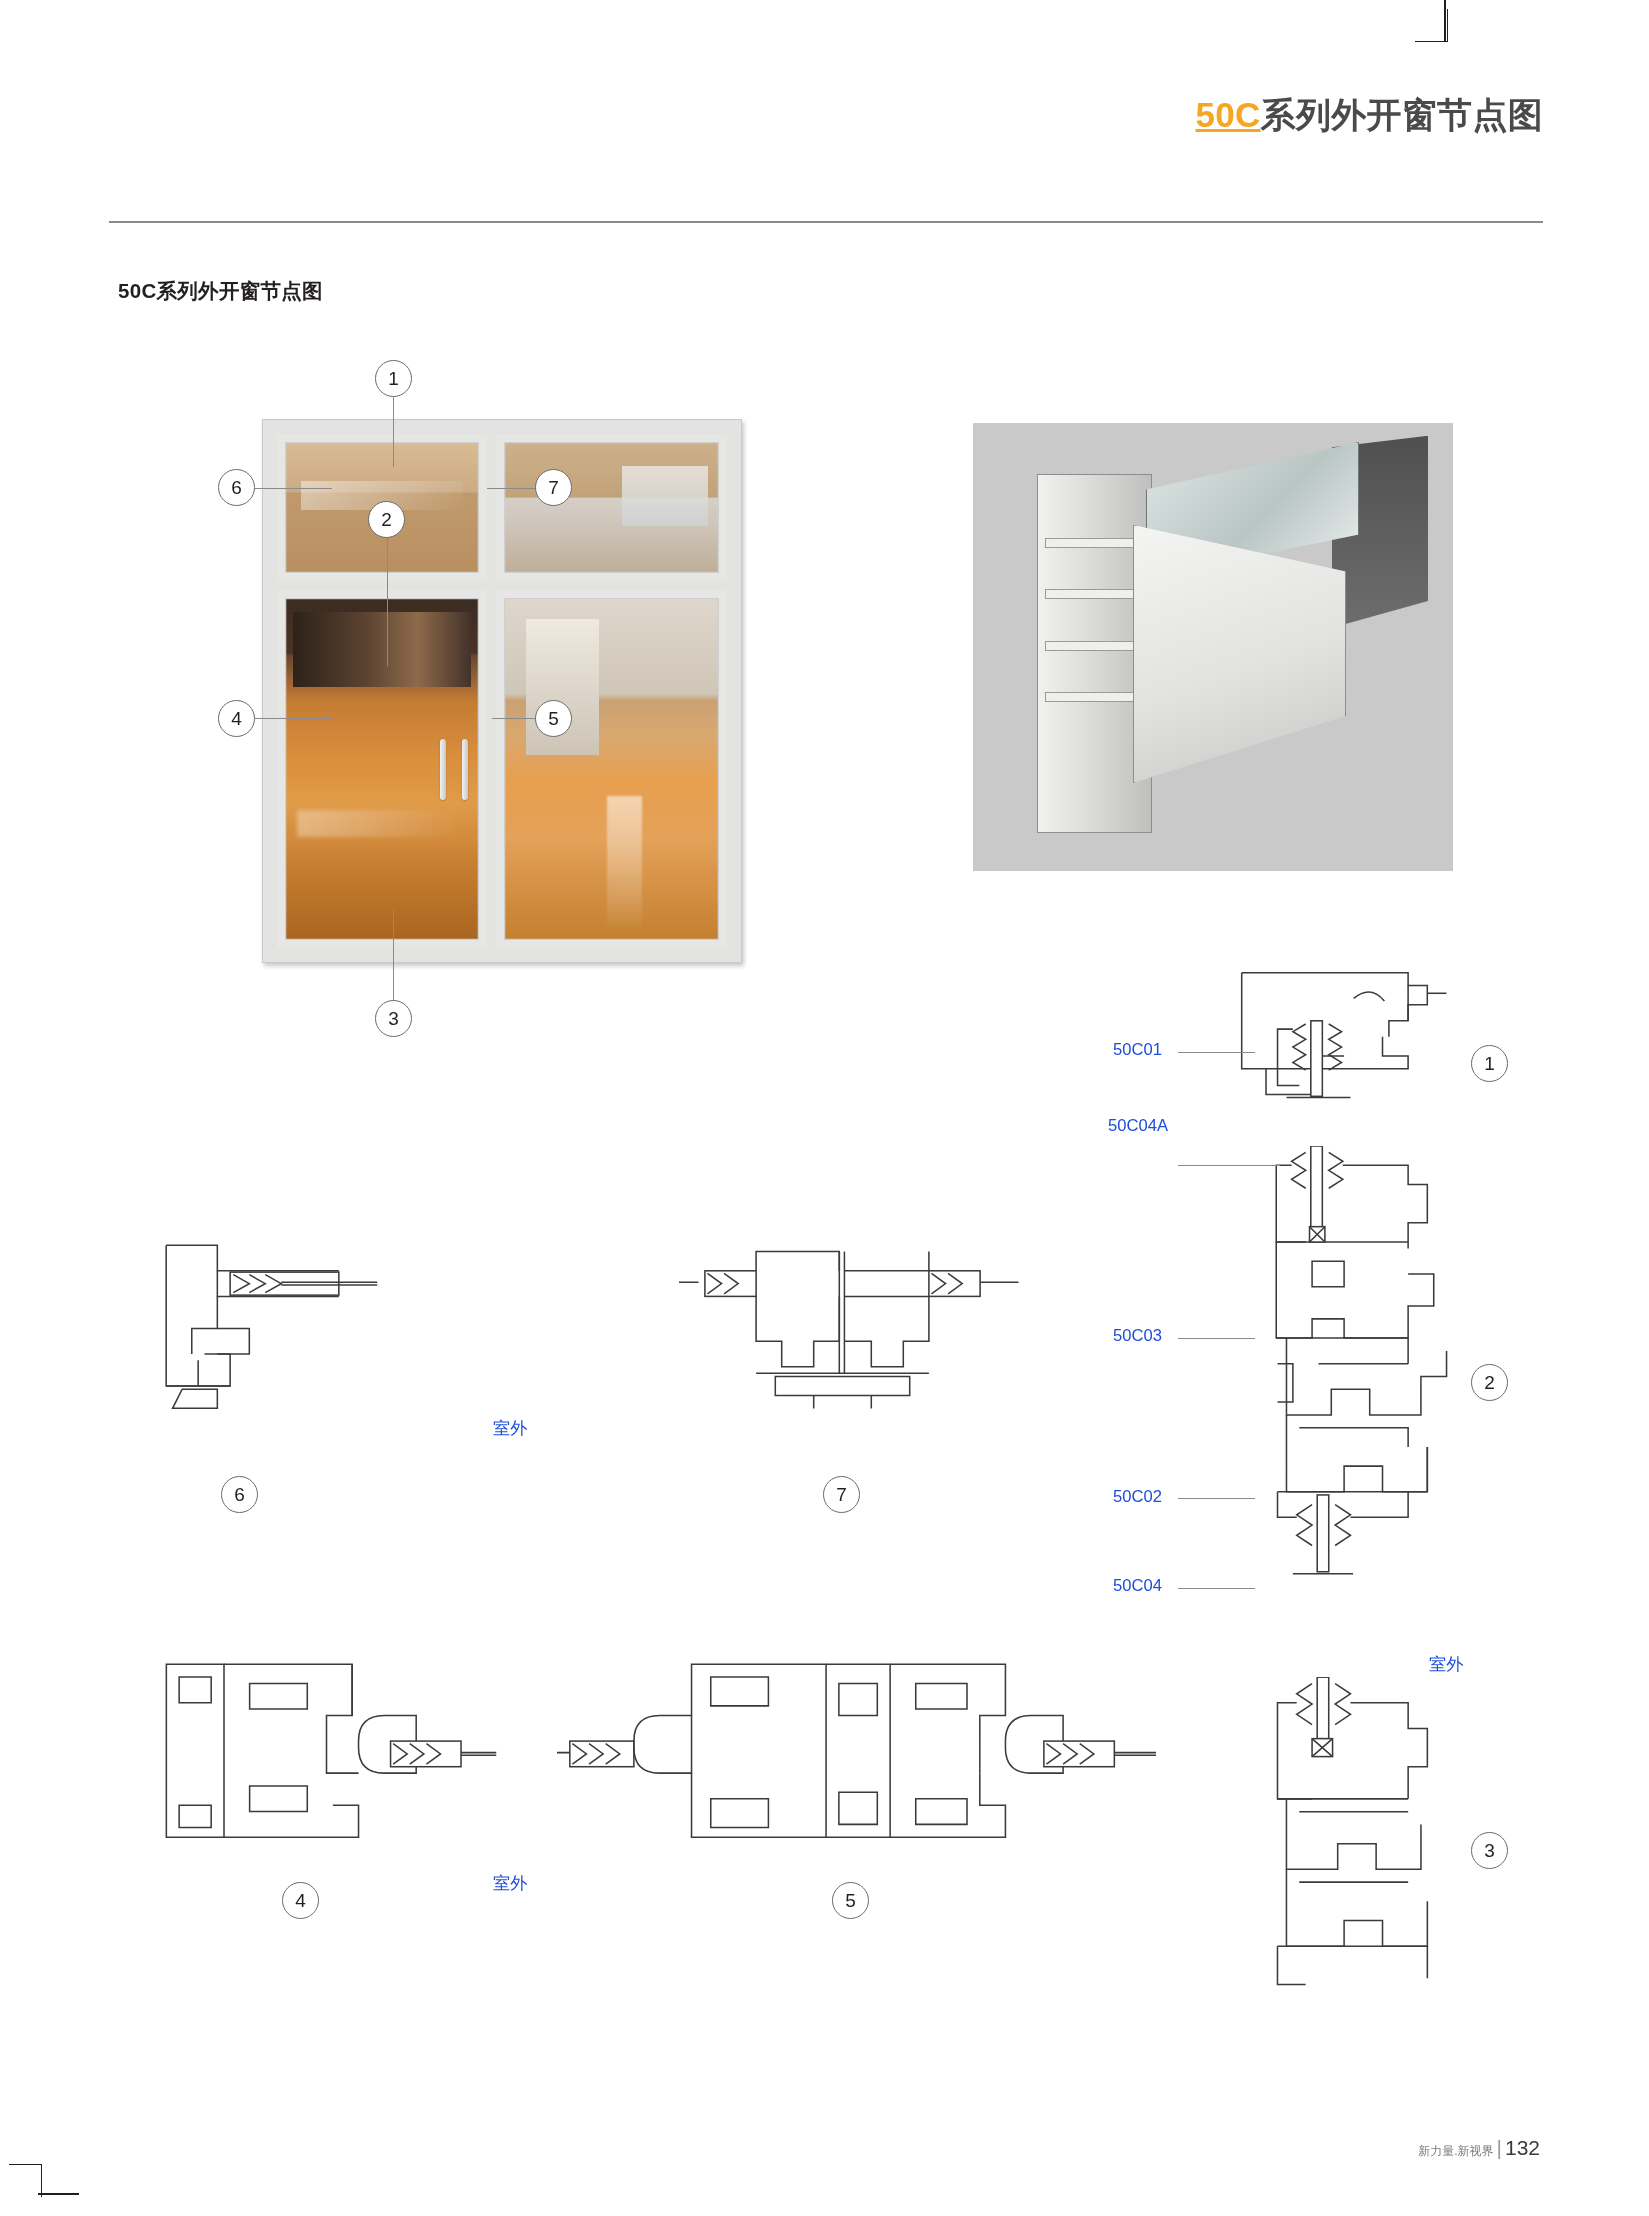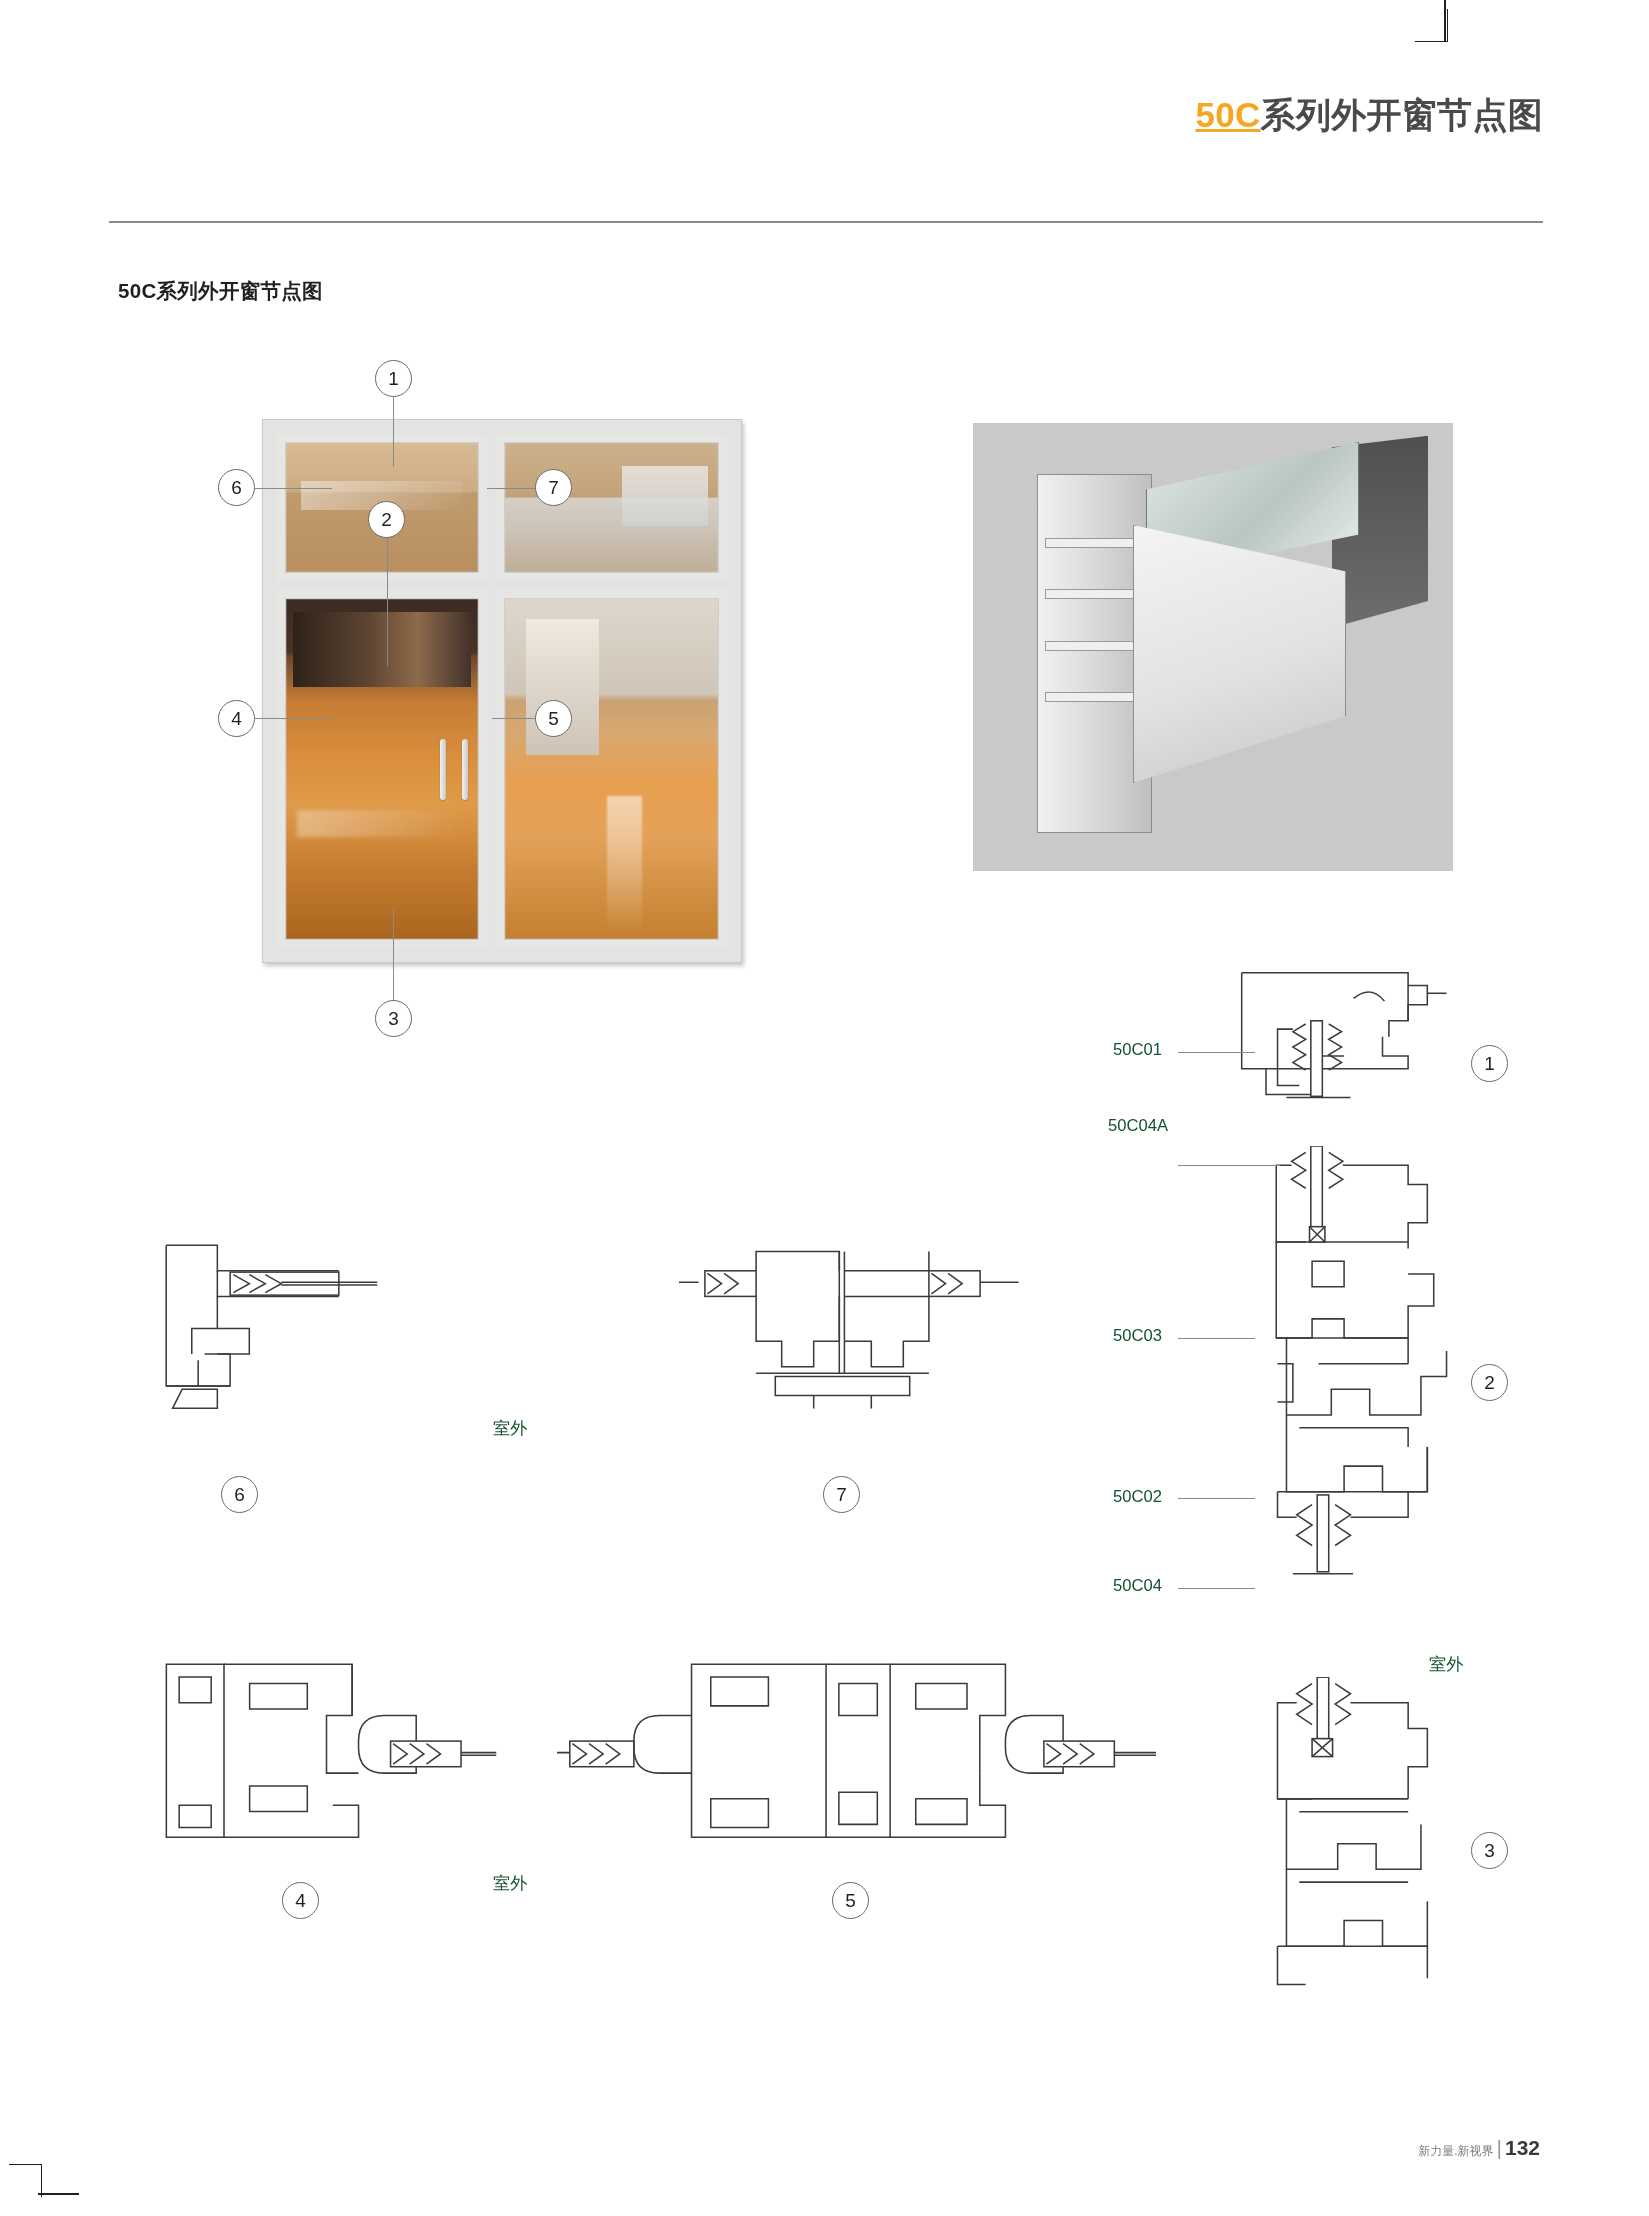--- a/index.html
+++ b/index.html
@@ -284,38 +284,38 @@
     clip-path: polygon(0 6%, 100% 0, 100% 86%, 0 100%);
     opacity: .85;
   }
 
   
   .svg-block { position: absolute; z-index: 3; }
 
   .label {
     position: absolute;
     font-size: 16.6px;
-    color: #14532d;
+    color: #1d4ed8;
     white-space: nowrap;
     z-index: 6;
     text-align: center;
   }
   .label.cn { font-size: 17.3px; }
 
   .footer {
     position: absolute;
     right: 109px;
     bottom: 56px;
     display: flex;
     align-items: flex-end;
     gap: 3px;
     color: #4b4a4a;
   }
   .footer .brand { font-size: 12px; color: #7a7a7a; }
-  .footer .pg { font-size: 21px; font-weight: bold; color: #3a3a3a; }
+  .footer .pg { font-size: 21px; font-weight: normal; color: #3a3a3a; }
   .footer .bar { font-size: 21px; color: #9a9a9a; }
 </style>
 </head>
 <body>
 
 <div class="crop tl"></div>
 <div class="crop tl2"></div>
 <div class="crop bl"></div>
 <div class="crop bl2"></div>
 

